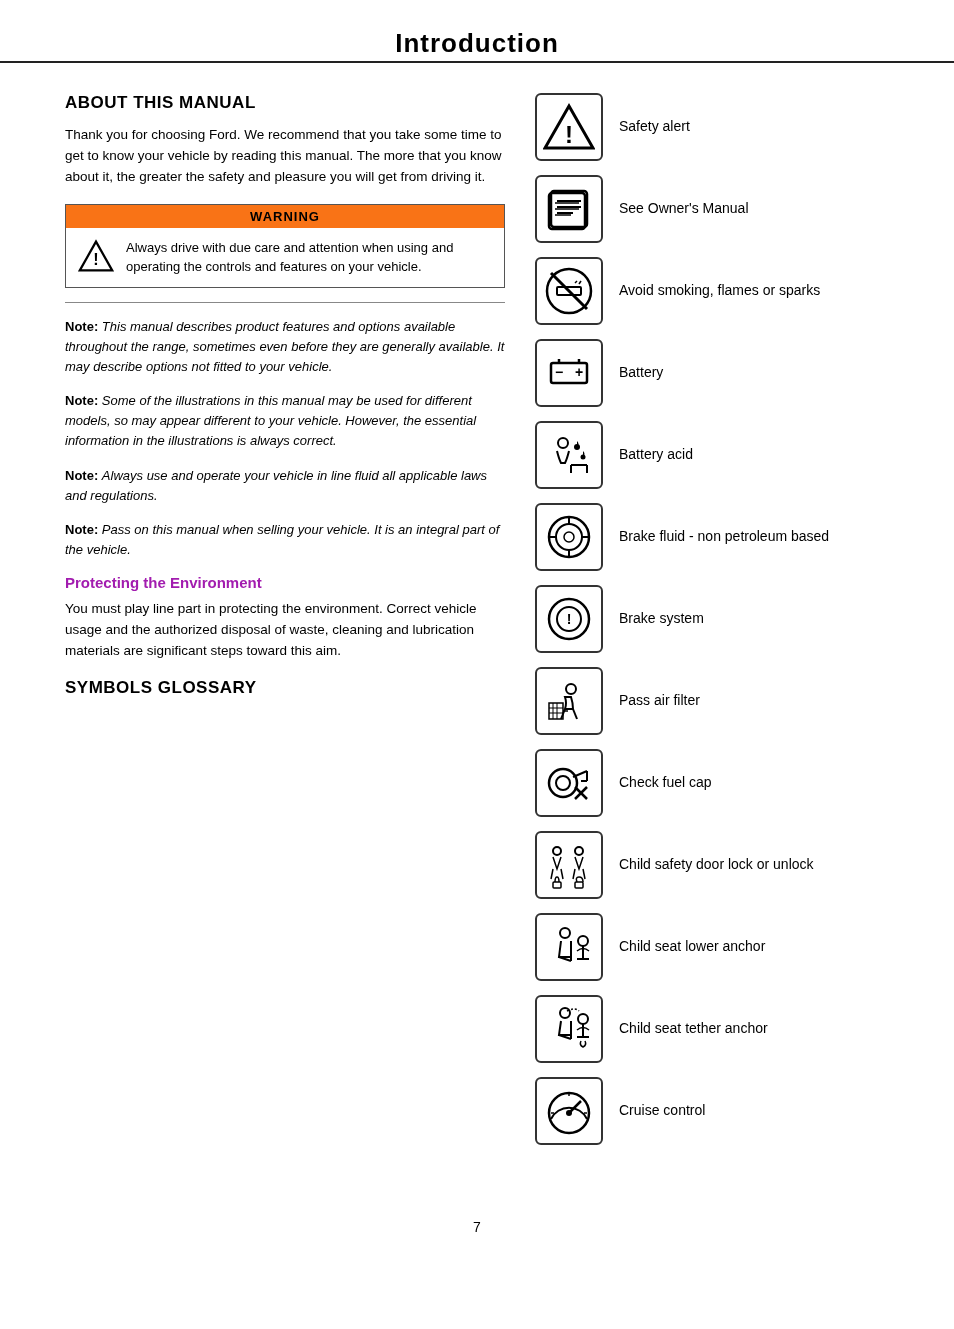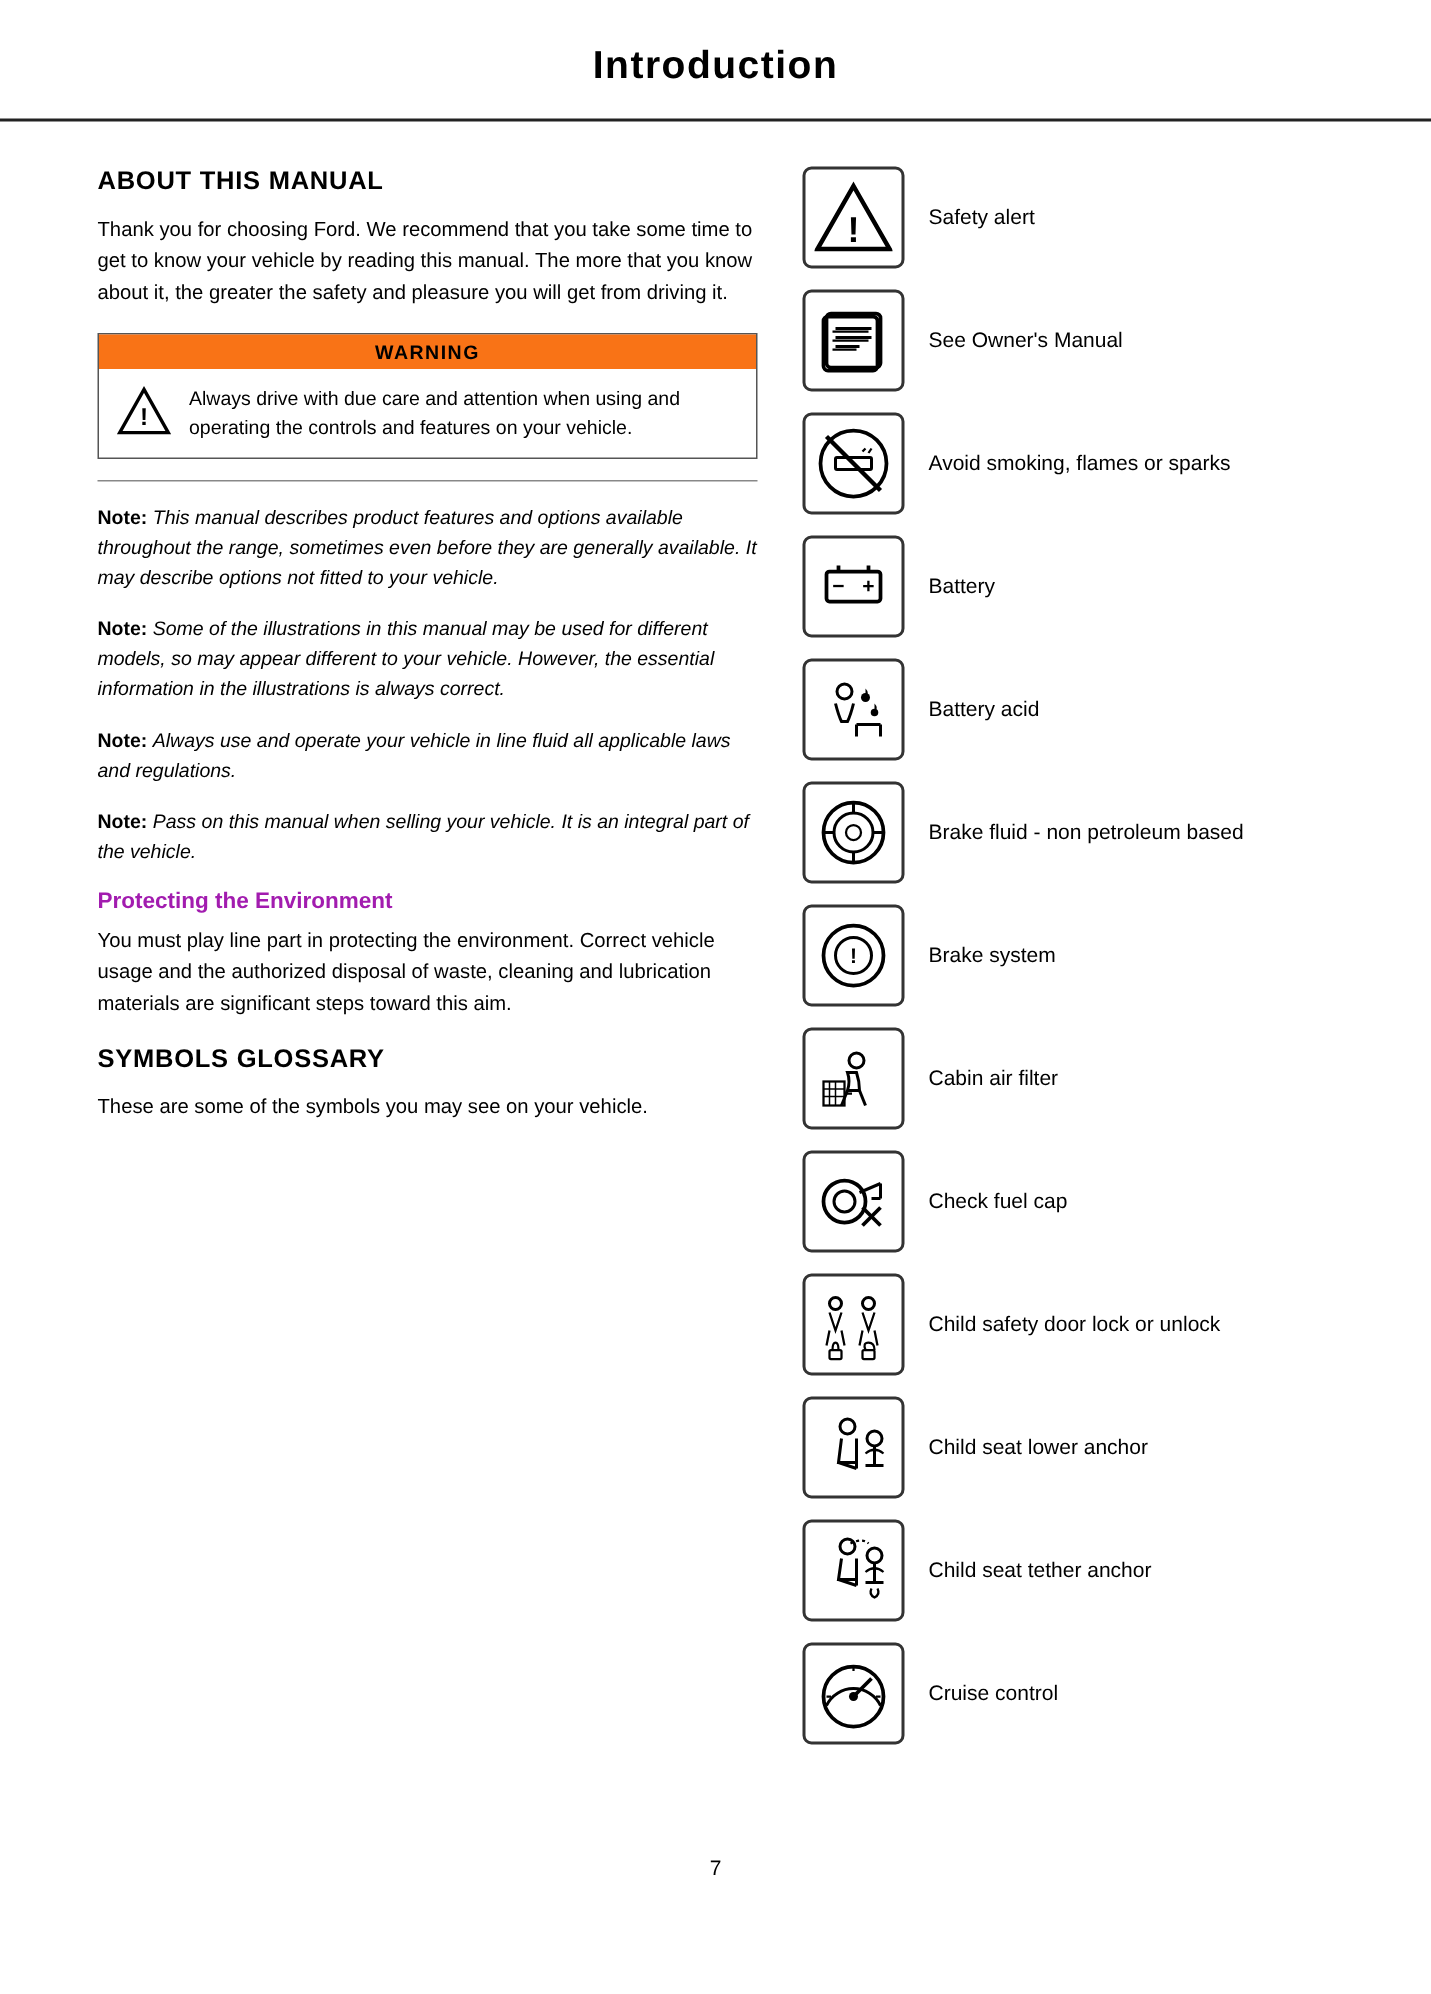--- a/index.html
+++ b/index.html
@@ -7,21 +7,21 @@
       font-family: Arial, sans-serif;
       background: #fff;
       color: #000;
       width: 954px;
       min-height: 1329px;
       padding: 0;
     }
 
     .page-header {
       text-align: center;
-      padding: 28px 0 20px 0;
+      padding: 28px 0 2px 0;
       border-bottom: 2px solid #222;
       margin-bottom: 30px;
     }
     .page-header h1 {
       font-size: 26px;
       font-weight: bold;
       letter-spacing: 1px;
     }
 
     .content-wrapper {
@@ -186,21 +186,20 @@
     </div>
     <div class="note-block">
       <span class="note-label">Note:</span>
       <em>Pass on this manual when selling your vehicle. It is an integral part of the vehicle.</em>
     </div>
 
     <div class="section-subtitle">Protecting the Environment</div>
     <p class="body-text">You must play line part in protecting the environment. Correct vehicle usage and the authorized disposal of waste, cleaning and lubrication materials are significant steps toward this aim.</p>
 
     <div class="section-title-bold">SYMBOLS GLOSSARY</div>
-    <p class="body-text">These are some of the symbols you may see on your vehicle.</p>
   </div>
 
   <div class="right-col">
 
     <div class="symbol-row">
       <div class="symbol-icon-box">
         <svg class="icon-svg" viewBox="0 0 52 52" xmlns="http://www.w3.org/2000/svg">
           <polygon points="26,5 50,47 2,47" fill="none" stroke="#000" stroke-width="3"></polygon>
           <text x="26" y="42" text-anchor="middle" font-size="24" font-weight="bold" fill="#000">!</text>
         </svg>
@@ -308,21 +307,21 @@
 
           <rect x="6" y="28" width="14" height="16" fill="none" stroke="#000" stroke-width="1.5"></rect>
           <line x1="10" y1="28" x2="10" y2="44" stroke="#000" stroke-width="1"></line>
           <line x1="14" y1="28" x2="14" y2="44" stroke="#000" stroke-width="1"></line>
           <line x1="6" y1="33" x2="20" y2="33" stroke="#000" stroke-width="1"></line>
           <line x1="6" y1="38" x2="20" y2="38" stroke="#000" stroke-width="1"></line>
 
           <path d="M20,36 L25,36" stroke="#000" stroke-width="1.5" marker-end="url(#arrow)"></path>
         </svg>
       </div>
-      <span class="symbol-label">Cabin air filter</span>
+      <span class="symbol-label">Pass air filter</span>
     </div>
 
     <div class="symbol-row">
       <div class="symbol-icon-box">
         <svg class="icon-svg" viewBox="0 0 52 52" xmlns="http://www.w3.org/2000/svg">
 
           <circle cx="20" cy="26" r="14" fill="none" stroke="#000" stroke-width="2.5"></circle>
           <circle cx="20" cy="26" r="7" fill="none" stroke="#000" stroke-width="2"></circle>
           <line x1="30" y1="20" x2="44" y2="14" stroke="#000" stroke-width="2"></line>
           <line x1="44" y1="14" x2="44" y2="24" stroke="#000" stroke-width="2"></line>

